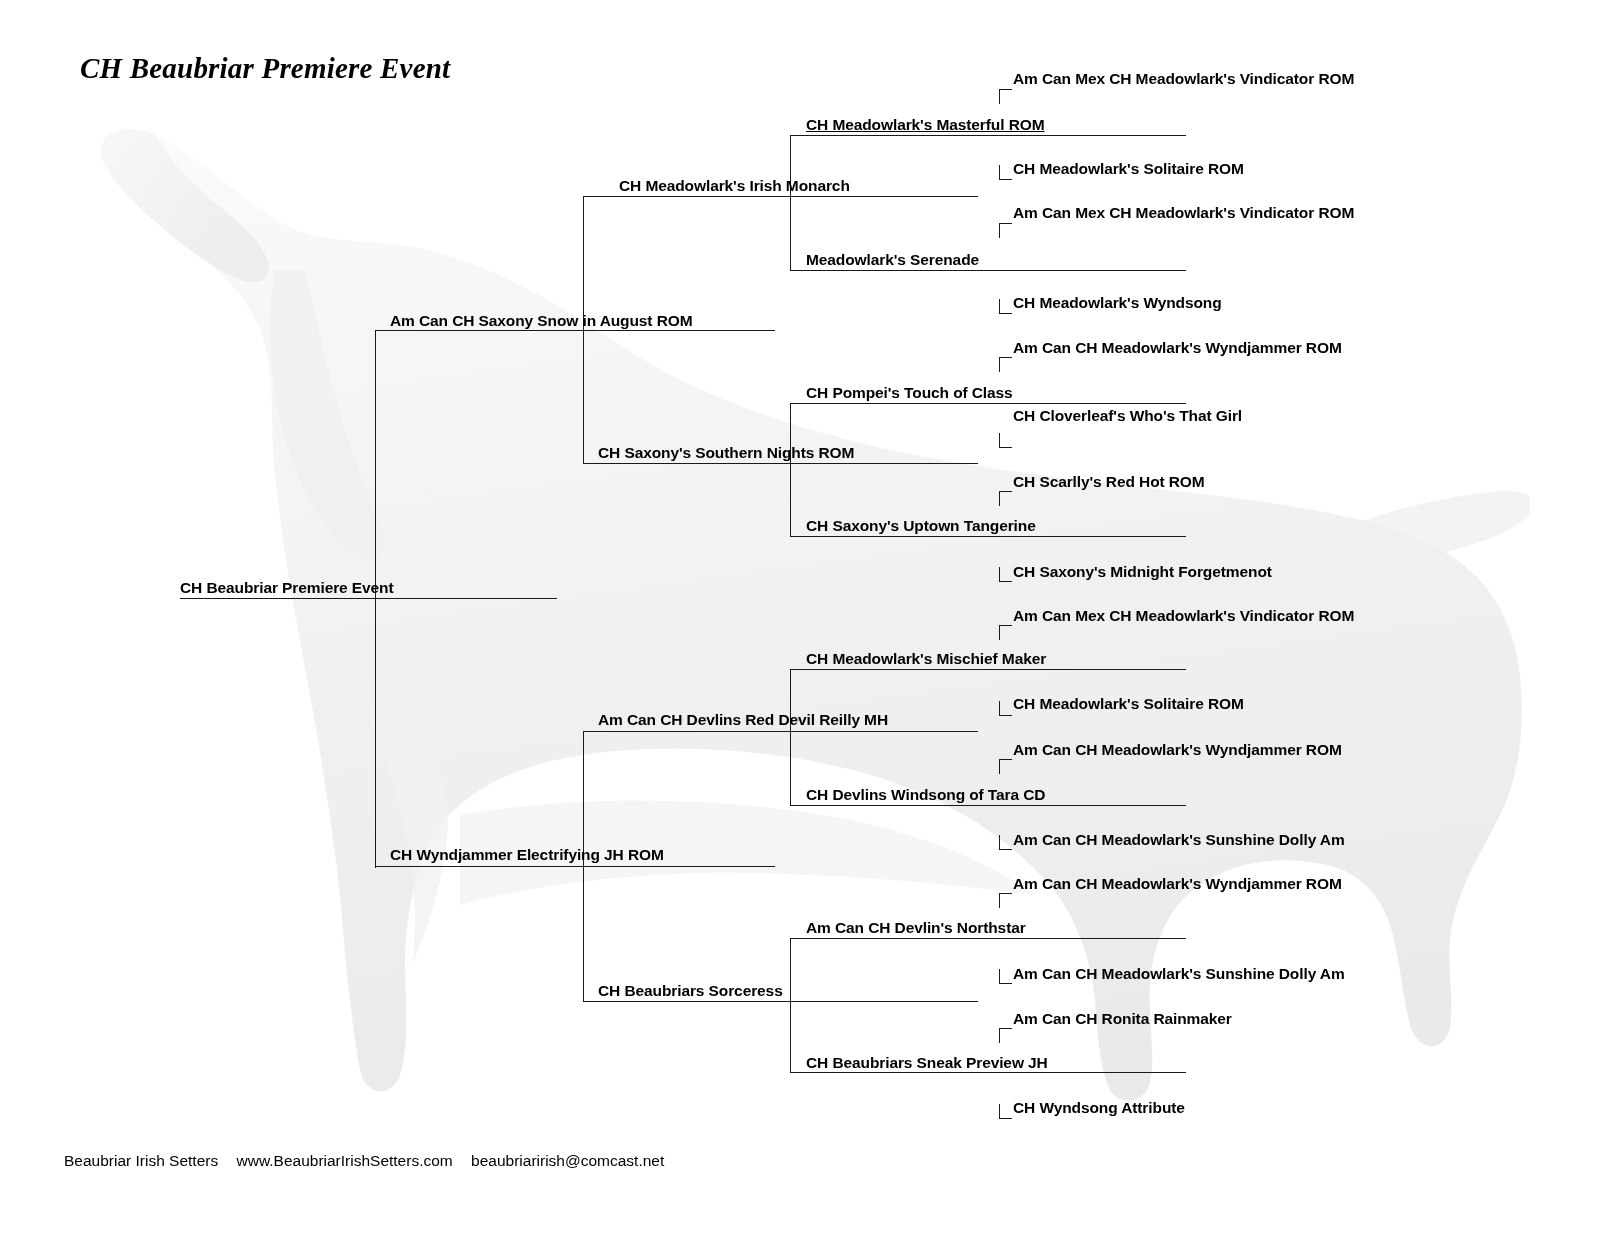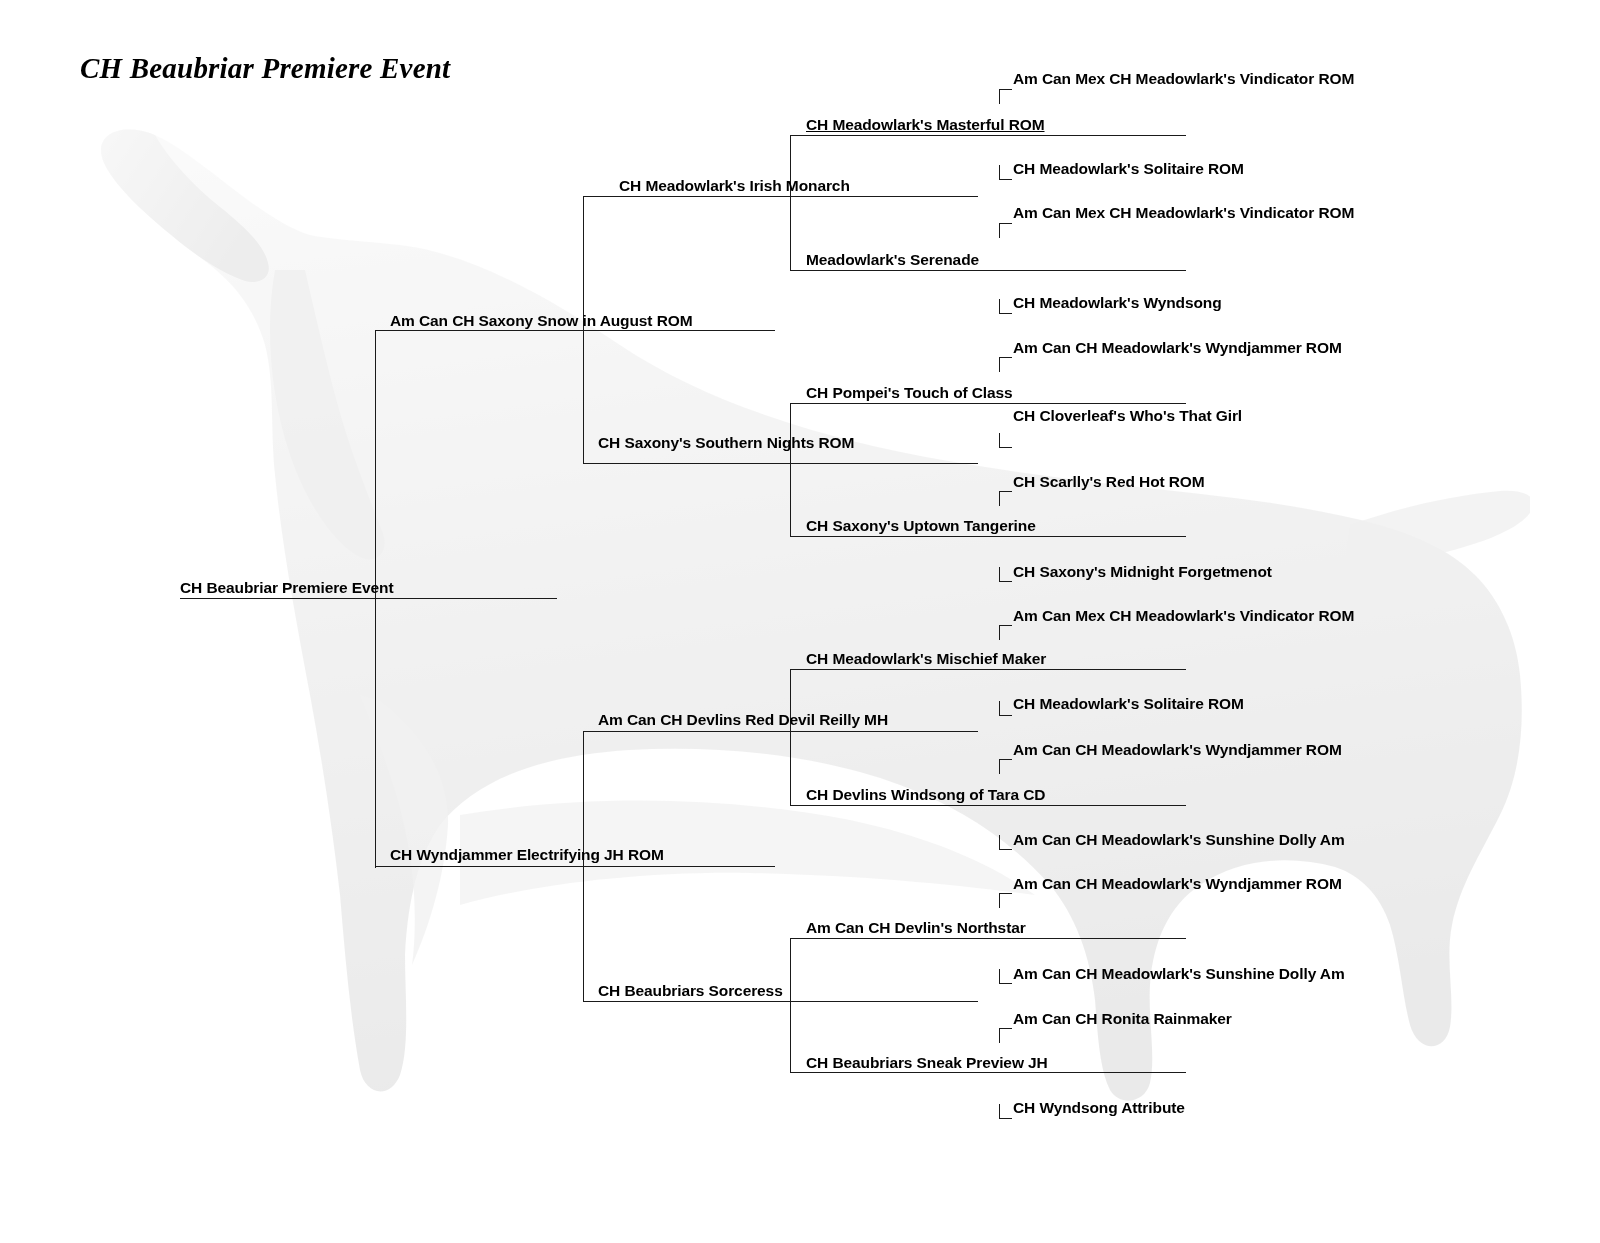--- a/index.html
+++ b/index.html
@@ -202,21 +202,21 @@
   <div class="hline" style="left:806px; top:1072px; width:380px;"></div>
   <div class="elbow-top" style="left:999px; top:1028px;"></div>
   <div class="elbow-bot" style="left:999px; top:1104px;"></div>
 
   <div class="node" style="left:180px; top:580px;">CH Beaubriar Premiere Event</div>
 
   <div class="node" style="left:390px; top:313px;">Am Can CH Saxony Snow in August ROM</div>
   <div class="node" style="left:390px; top:847px;">CH Wyndjammer Electrifying JH ROM</div>
 
   <div class="node" style="left:619px; top:178px;">CH Meadowlark's Irish Monarch</div>
-  <div class="node" style="left:598px; top:435px;text-align:right;">CH Saxony's Southern Nights ROM</div>
+  <div class="node" style="left:598px; top:445px;text-align:right;">CH Saxony's Southern Nights ROM</div>
   <div class="node" style="left:598px; top:712px;">Am Can CH Devlins Red Devil Reilly MH</div>
   <div class="node" style="left:598px; top:983px;">CH Beaubriars Sorceress</div>
 
   <div class="node" style="left:806px; top:117px;text-decoration:underline;">CH Meadowlark's Masterful ROM</div>
   <div class="node" style="left:806px; top:252px;">Meadowlark's Serenade</div>
   <div class="node" style="left:806px; top:385px;">CH Pompei's Touch of Class</div>
   <div class="node" style="left:806px; top:518px;">CH Saxony's Uptown Tangerine</div>
   <div class="node" style="left:806px; top:651px;">CH Meadowlark's Mischief Maker</div>
   <div class="node" style="left:806px; top:787px;">CH Devlins Windsong of Tara CD</div>
   <div class="node" style="left:806px; top:920px;">Am Can CH Devlin's Northstar</div>
@@ -232,14 +232,19 @@
   <div class="node" style="left:1013px; top:564px;">CH Saxony's Midnight Forgetmenot</div>
   <div class="node" style="left:1013px; top:608px;">Am Can Mex CH Meadowlark's Vindicator ROM</div>
   <div class="node" style="left:1013px; top:696px;">CH Meadowlark's Solitaire ROM</div>
   <div class="node" style="left:1013px; top:742px;">Am Can CH Meadowlark's Wyndjammer ROM</div>
   <div class="node" style="left:1013px; top:832px;">Am Can CH Meadowlark's Sunshine Dolly Am</div>
   <div class="node" style="left:1013px; top:876px;">Am Can CH Meadowlark's Wyndjammer ROM</div>
   <div class="node" style="left:1013px; top:966px;">Am Can CH Meadowlark's Sunshine Dolly Am</div>
   <div class="node" style="left:1013px; top:1011px;">Am Can CH Ronita Rainmaker</div>
   <div class="node" style="left:1013px; top:1100px;">CH Wyndsong Attribute</div>
 
+  <div id="footer">
+    <span>Beaubriar Irish Setters</span>
+    <span>www.BeaubriarIrishSetters.com</span>
+    <span>beaubriarirish@comcast.net</span>
+  </div>
 
 </div>
 
 </body></html>

